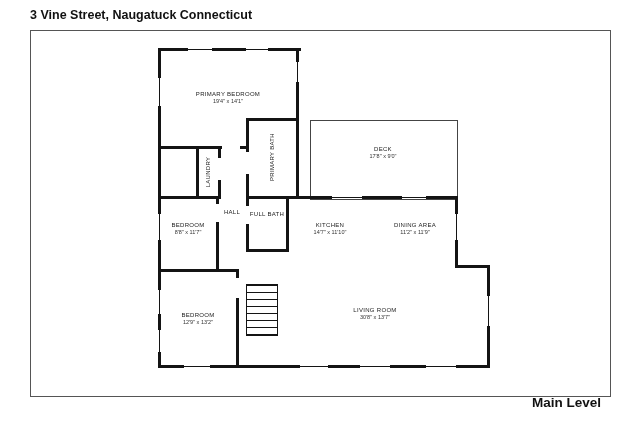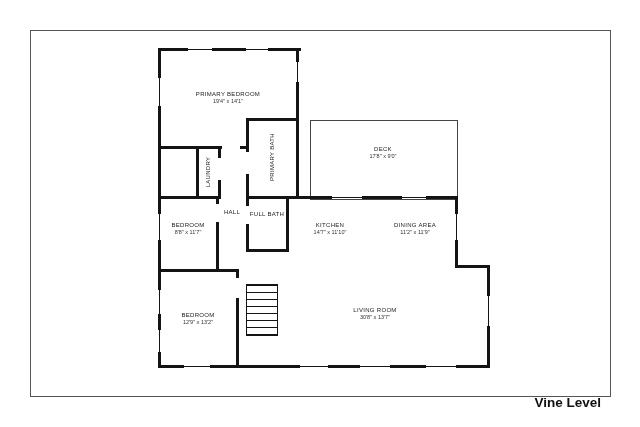--- a/index.html
+++ b/index.html
@@ -25,20 +25,21 @@
   .brandbar{position:absolute;right:0;bottom:0;width:112px;height:18px;background:#0b0b0b;
             display:flex;align-items:center;justify-content:center;}
   .brandbar .b1{color:#fff;font-size:11px;font-weight:bold;letter-spacing:3px;}
   .brandbar .b2{color:#8a8f94;font-size:11px;font-weight:bold;letter-spacing:3px;}
 </style>
 </head>
 <body>
 
 <div class="page">
 
+  <div class="title">3 Vine Street, Naugatuck Connecticut</div>
 
   <div class="frame"></div>
 
   <div class="deck"></div>
 
   <div class="wall" style="left:158px;top:48px;width:143px;height:3px;"></div>
   <div class="wall" style="left:158px;top:48px;width:3px;height:320px;"></div>
   <div class="wall" style="left:296px;top:48px;width:3px;height:151px;"></div>
   <div class="wall" style="left:158px;top:146px;width:91px;height:3px;"></div>
   <div class="wall" style="left:246px;top:118px;width:53px;height:3px;"></div>
@@ -118,15 +119,15 @@
   </div>
   <div class="label" style="left:198px;top:318px;">
     <div class="rname">BEDROOM</div>
     <div class="rdims">12'9" x 13'2"</div>
   </div>
   <div class="label" style="left:375px;top:313px;">
     <div class="rname">LIVING ROOM</div>
     <div class="rdims">30'8" x 13'7"</div>
   </div>
 
-  <div class="level">Vine Level</div>
+  <div class="level">Main Level</div>
 
 </div>
 
 </body></html>

